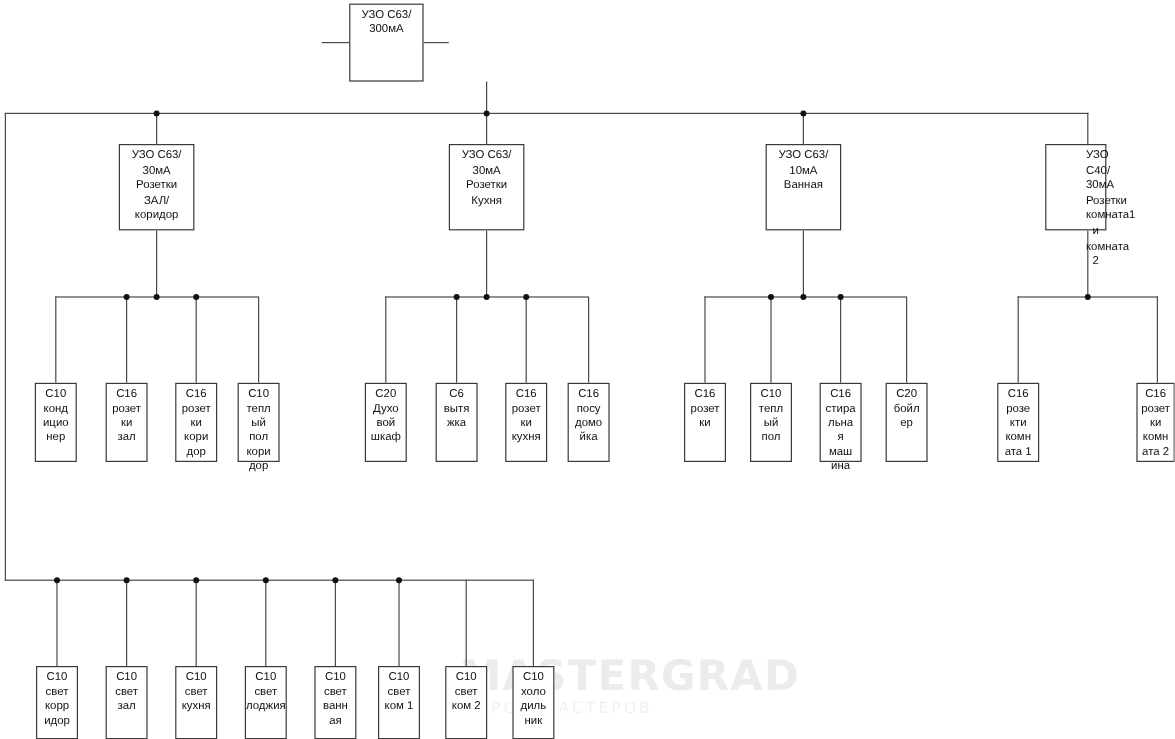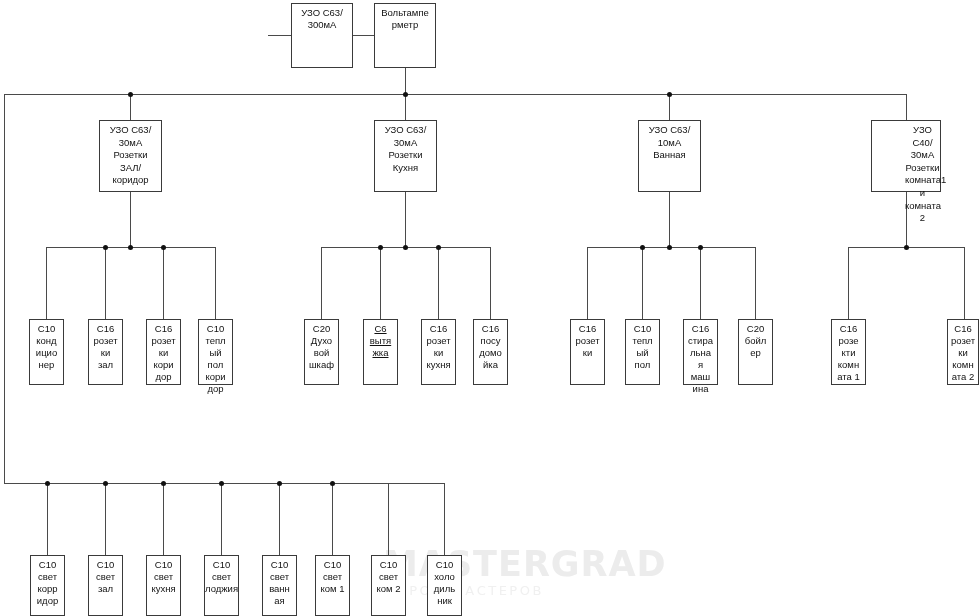--- a/index.html
+++ b/index.html
@@ -70,22 +70,20 @@
 
 <div id="canvas">
 
   <div id="watermark">
     <div class="wm-main">MASTERGRAD</div>
     <div class="wm-sub">ГОРОД МАСТЕРОВ</div>
   </div>
 
   <div class="box" style="left:291px;top:3px;width:62px;height:65px;">УЗО С63/
 300мА</div>
-  <div class="box" style="left:374px;top:3px;width:62px;height:65px;">Вольтампе
-рметр</div>
 
   <div class="wire h" style="left:268px;top:35px;width:23px;"></div>
   <div class="wire h" style="left:353px;top:35px;width:21px;"></div>
 
   <div class="wire v" style="left:405px;top:68px;height:27px;"></div>
 
   <div class="wire h" style="left:4px;top:94px;width:903px;"></div>
   <div class="dot" style="left:128px;top:92px;"></div>
   <div class="dot" style="left:403px;top:92px;"></div>
   <div class="dot" style="left:667px;top:92px;"></div>
@@ -102,21 +100,21 @@
 Розетки
 ЗАЛ/
 коридор</div>
   <div class="box tall" style="left:374px;top:120px;width:63px;height:72px;">УЗО С63/
 30мА
 Розетки
 Кухня</div>
   <div class="box tall" style="left:638px;top:120px;width:63px;height:72px;">УЗО С63/
 10мА
 Ванная</div>
-  <div class="box tall" style="left:871px;top:120px;width:70px;height:72px;padding-left:33px;">УЗО С40/
+  <div class="box tall" style="left:871px;top:120px;width:51px;height:72px;padding-left:33px;">УЗО С40/
 30мА
 Розетки
 комната1  и
 комната 2</div>
 
   <div class="wire v" style="left:130px;top:192px;height:55px;"></div>
   <div class="wire v" style="left:405px;top:192px;height:55px;"></div>
   <div class="wire v" style="left:669px;top:192px;height:55px;"></div>
   <div class="wire v" style="left:906px;top:192px;height:55px;"></div>
 
@@ -155,21 +153,21 @@
   <div class="dot" style="left:436px;top:245px;"></div>
   <div class="wire v" style="left:321px;top:247px;height:72px;"></div>
   <div class="wire v" style="left:380px;top:247px;height:72px;"></div>
   <div class="wire v" style="left:438px;top:247px;height:72px;"></div>
   <div class="wire v" style="left:490px;top:247px;height:72px;"></div>
 
   <div class="box" style="left:304px;top:319px;width:35px;height:66px;">С20
 Духо
 вой
 шкаф</div>
-  <div class="box" style="left:363px;top:319px;width:35px;height:66px;text-decoration:underline;">С6
+  <div class="box" style="left:363px;top:319px;width:35px;height:66px;">С6
 вытя
 жка</div>
   <div class="box" style="left:421px;top:319px;width:35px;height:66px;">С16
 розет
 ки
 кухня</div>
   <div class="box" style="left:473px;top:319px;width:35px;height:66px;">С16
 посу
 домо
 йка</div>

